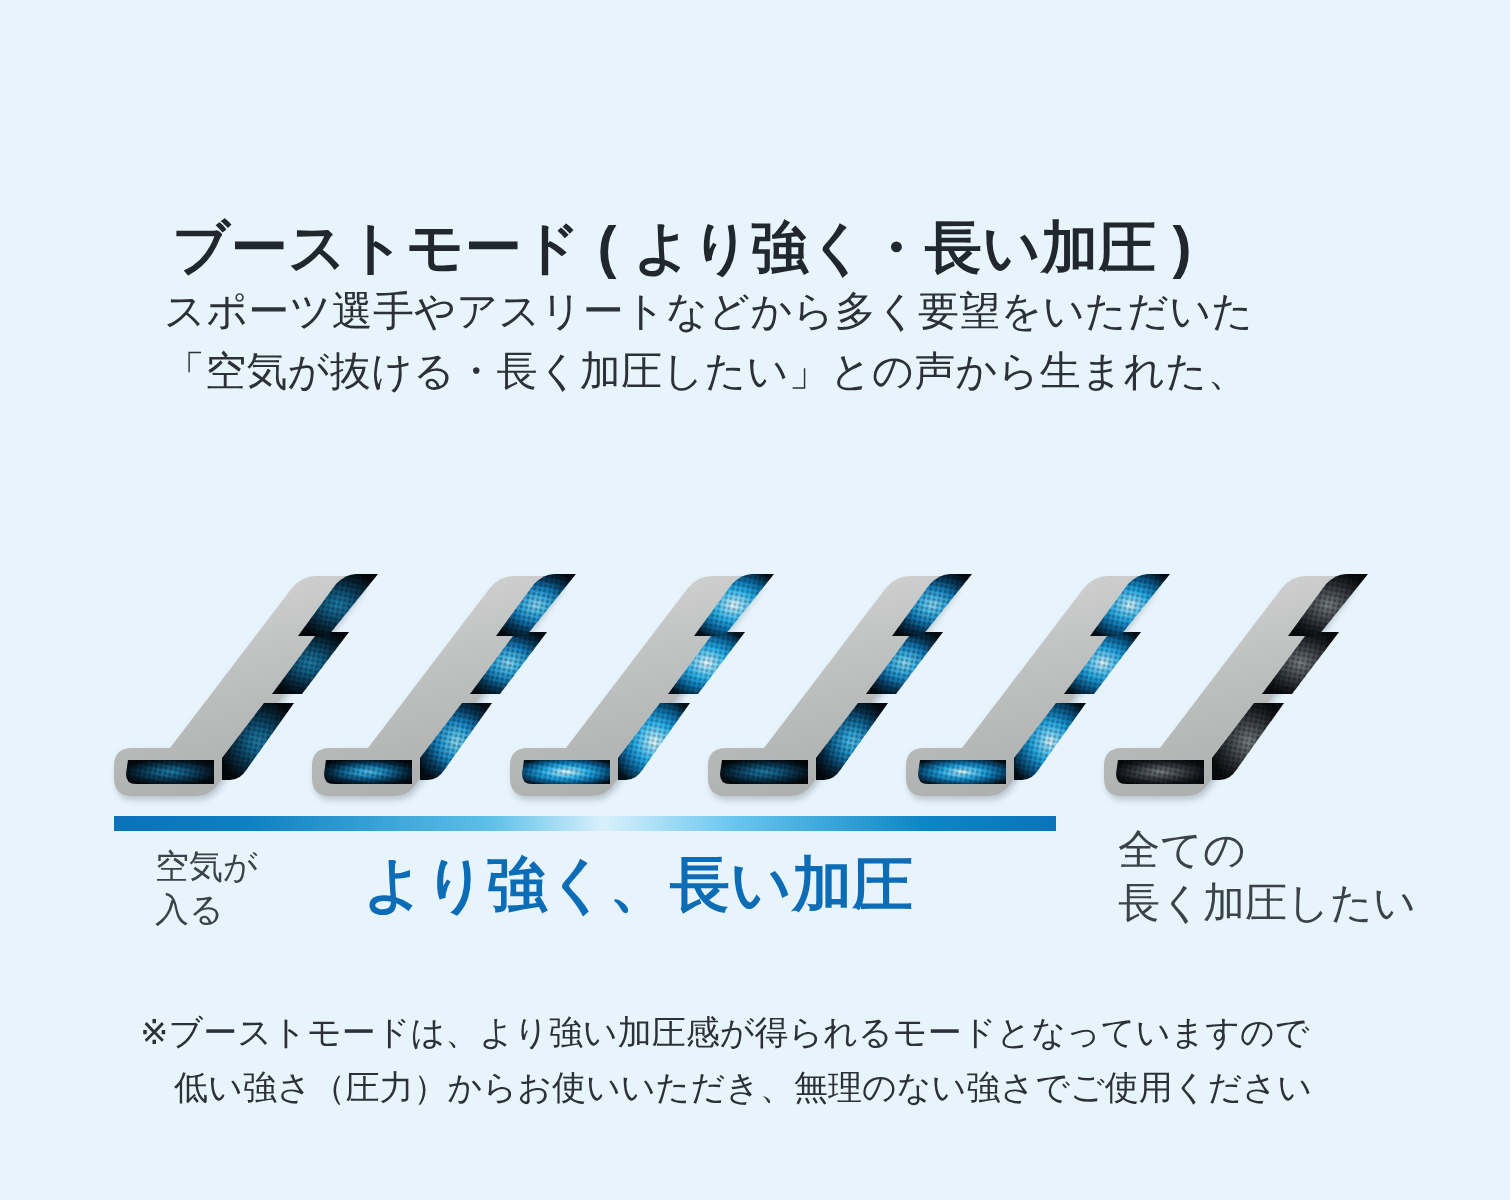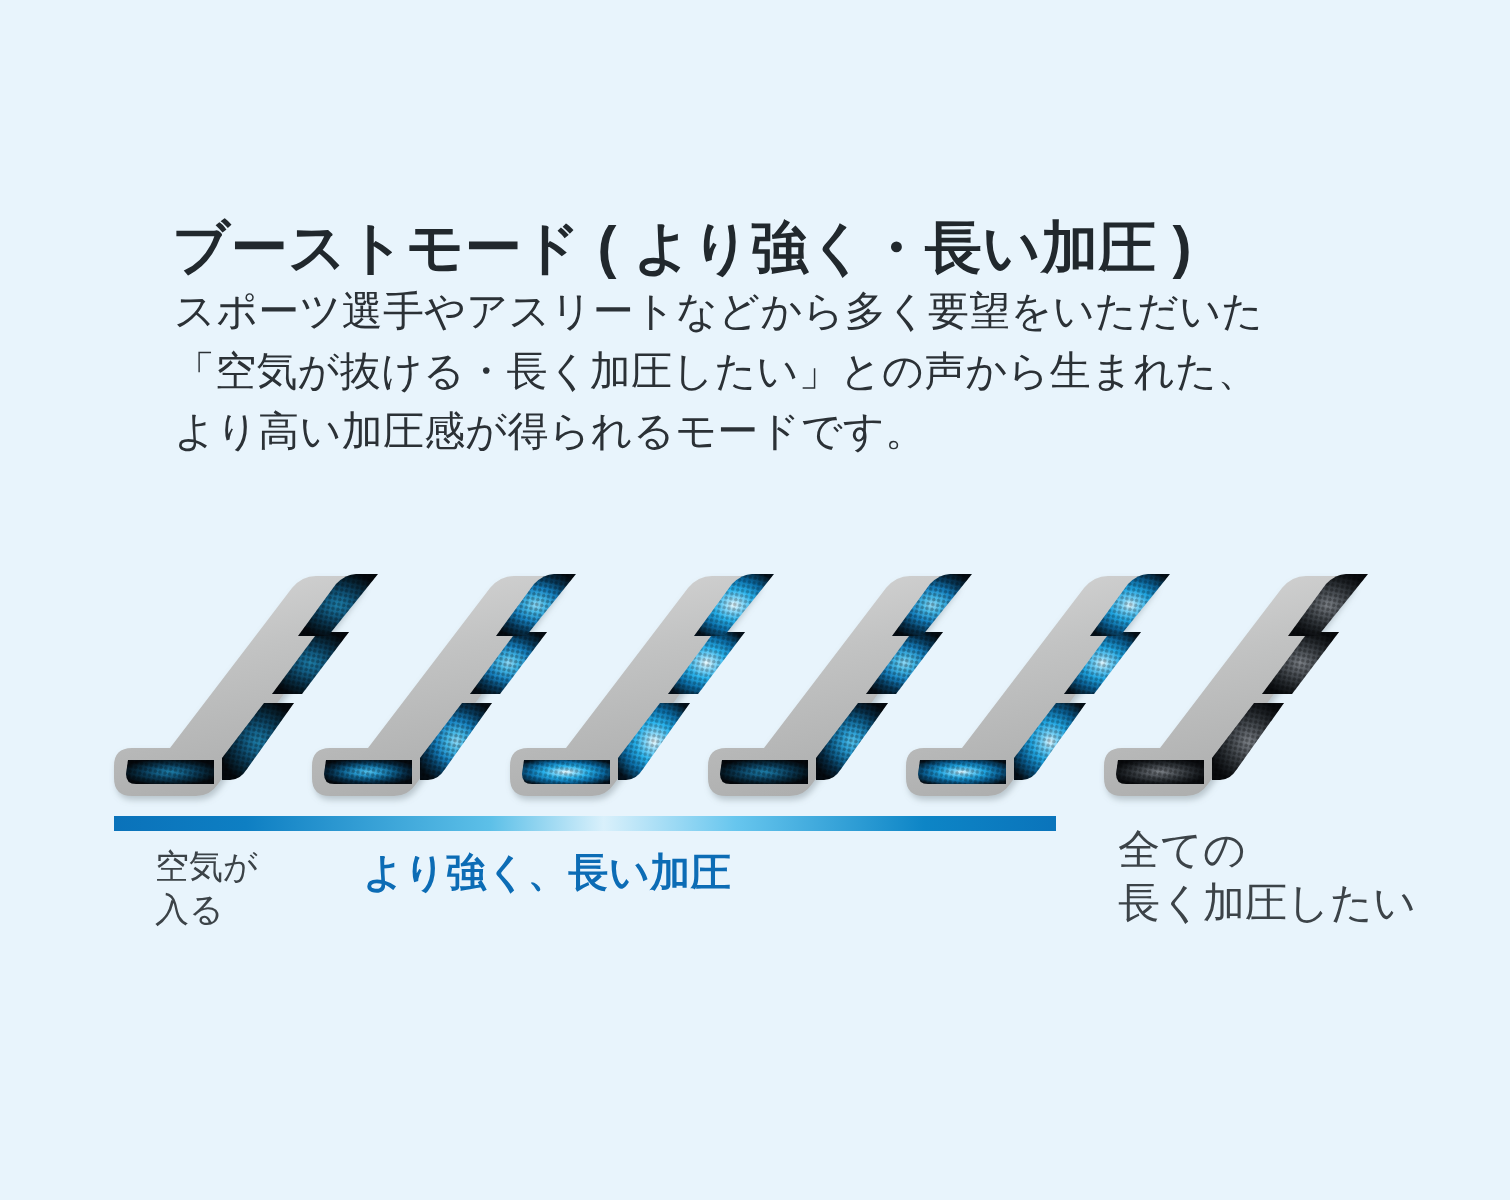--- a/index.html
+++ b/index.html
@@ -12,21 +12,21 @@
     -webkit-font-smoothing:antialiased;
   }
   #page{position:relative;width:1510px;height:1076px;background:#e8f4fc;}
 
   .heading{
     position:absolute;left:172px;top:178px;
     font-size:57px;line-height:1.12;font-weight:700;
     color:#21282d;letter-spacing:0.5px;white-space:nowrap;
   }
   .body-copy{
-    position:absolute;left:174px;top:282px;
+    position:absolute;left:164px;top:282px;
     font-size:41px;line-height:1.46;font-weight:400;
     color:#2b3136;letter-spacing:0.2px;
   }
   .body-copy .ln{display:block;white-space:nowrap;}
 
   .diagram{position:absolute;left:0;top:548px;width:1510px;height:290px;}
   .diagram svg{display:block;}
 
   .grad-bar{
     position:absolute;left:114px;top:816px;width:942px;height:15px;
@@ -37,42 +37,41 @@
     position:absolute;left:114px;top:845px;
     font-size:34px;line-height:1.27;font-weight:400;color:#3c4348;margin-left:41px;
   }
   .lbl-right{
     position:absolute;left:1118px;top:823px;
     font-size:42px;line-height:1.27;font-weight:400;color:#3c4348;white-space:nowrap;
   }
   .lbl-left span,.lbl-right span{display:block;}
   .lbl-center{
     position:absolute;left:363px;top:845px;
-    font-size:40px;font-weight:700;color:#0c6cb5;
+    font-size:60px;font-weight:700;color:#0c6cb5;
     letter-spacing:0.5px;white-space:nowrap;
   }
 
   .note{
     position:absolute;left:140px;top:1005px;
     font-size:34px;line-height:1.62;font-weight:400;color:#2b3136;
   }
   .note .nl{display:block;white-space:nowrap;}
   .note .nl.indent{padding-left:34px;}
 </style>
 </head>
 <body>
 
 <div id="page">
 
   <h1 class="heading">ブーストモード ( より強く・長い加圧 )</h1>
 
   <div class="body-copy">
     <span class="ln">スポーツ選手やアスリートなどから多く要望をいただいた</span>
     <span class="ln">「空気が抜ける・長く加圧したい」との声から生まれた、</span>
-    <span class="ln">より高い加圧感が得られるモードです。</span>
   </div>
 
   <div class="diagram">
     <svg width="1510" height="290" viewBox="0 0 1510 290" xmlns="http://www.w3.org/2000/svg">
       <defs>
 
         <pattern id="dots" width="7" height="7" patternUnits="userSpaceOnUse" patternTransform="rotate(-34)">
           <rect width="7" height="7" fill="none"></rect>
           <circle cx="1.8" cy="1.8" r="1.85" fill="#000" fill-opacity="0.62"></circle>
           <circle cx="5.3" cy="5.3" r="1.85" fill="#000" fill-opacity="0.62"></circle>
@@ -242,14 +241,18 @@
     <span>入る</span>
   </div>
 
   <div class="lbl-center">より強く、長い加圧</div>
 
   <div class="lbl-right">
     <span>全ての</span>
     <span>長く加圧したい</span>
   </div>
 
+  <div class="note">
+    <span class="nl">※ブーストモードは、より強い加圧感が得られるモードとなっていますので</span>
+    <span class="nl indent">低い強さ（圧力）からお使いいただき、無理のない強さでご使用ください</span>
+  </div>
 
 </div>
 
 </body></html>

